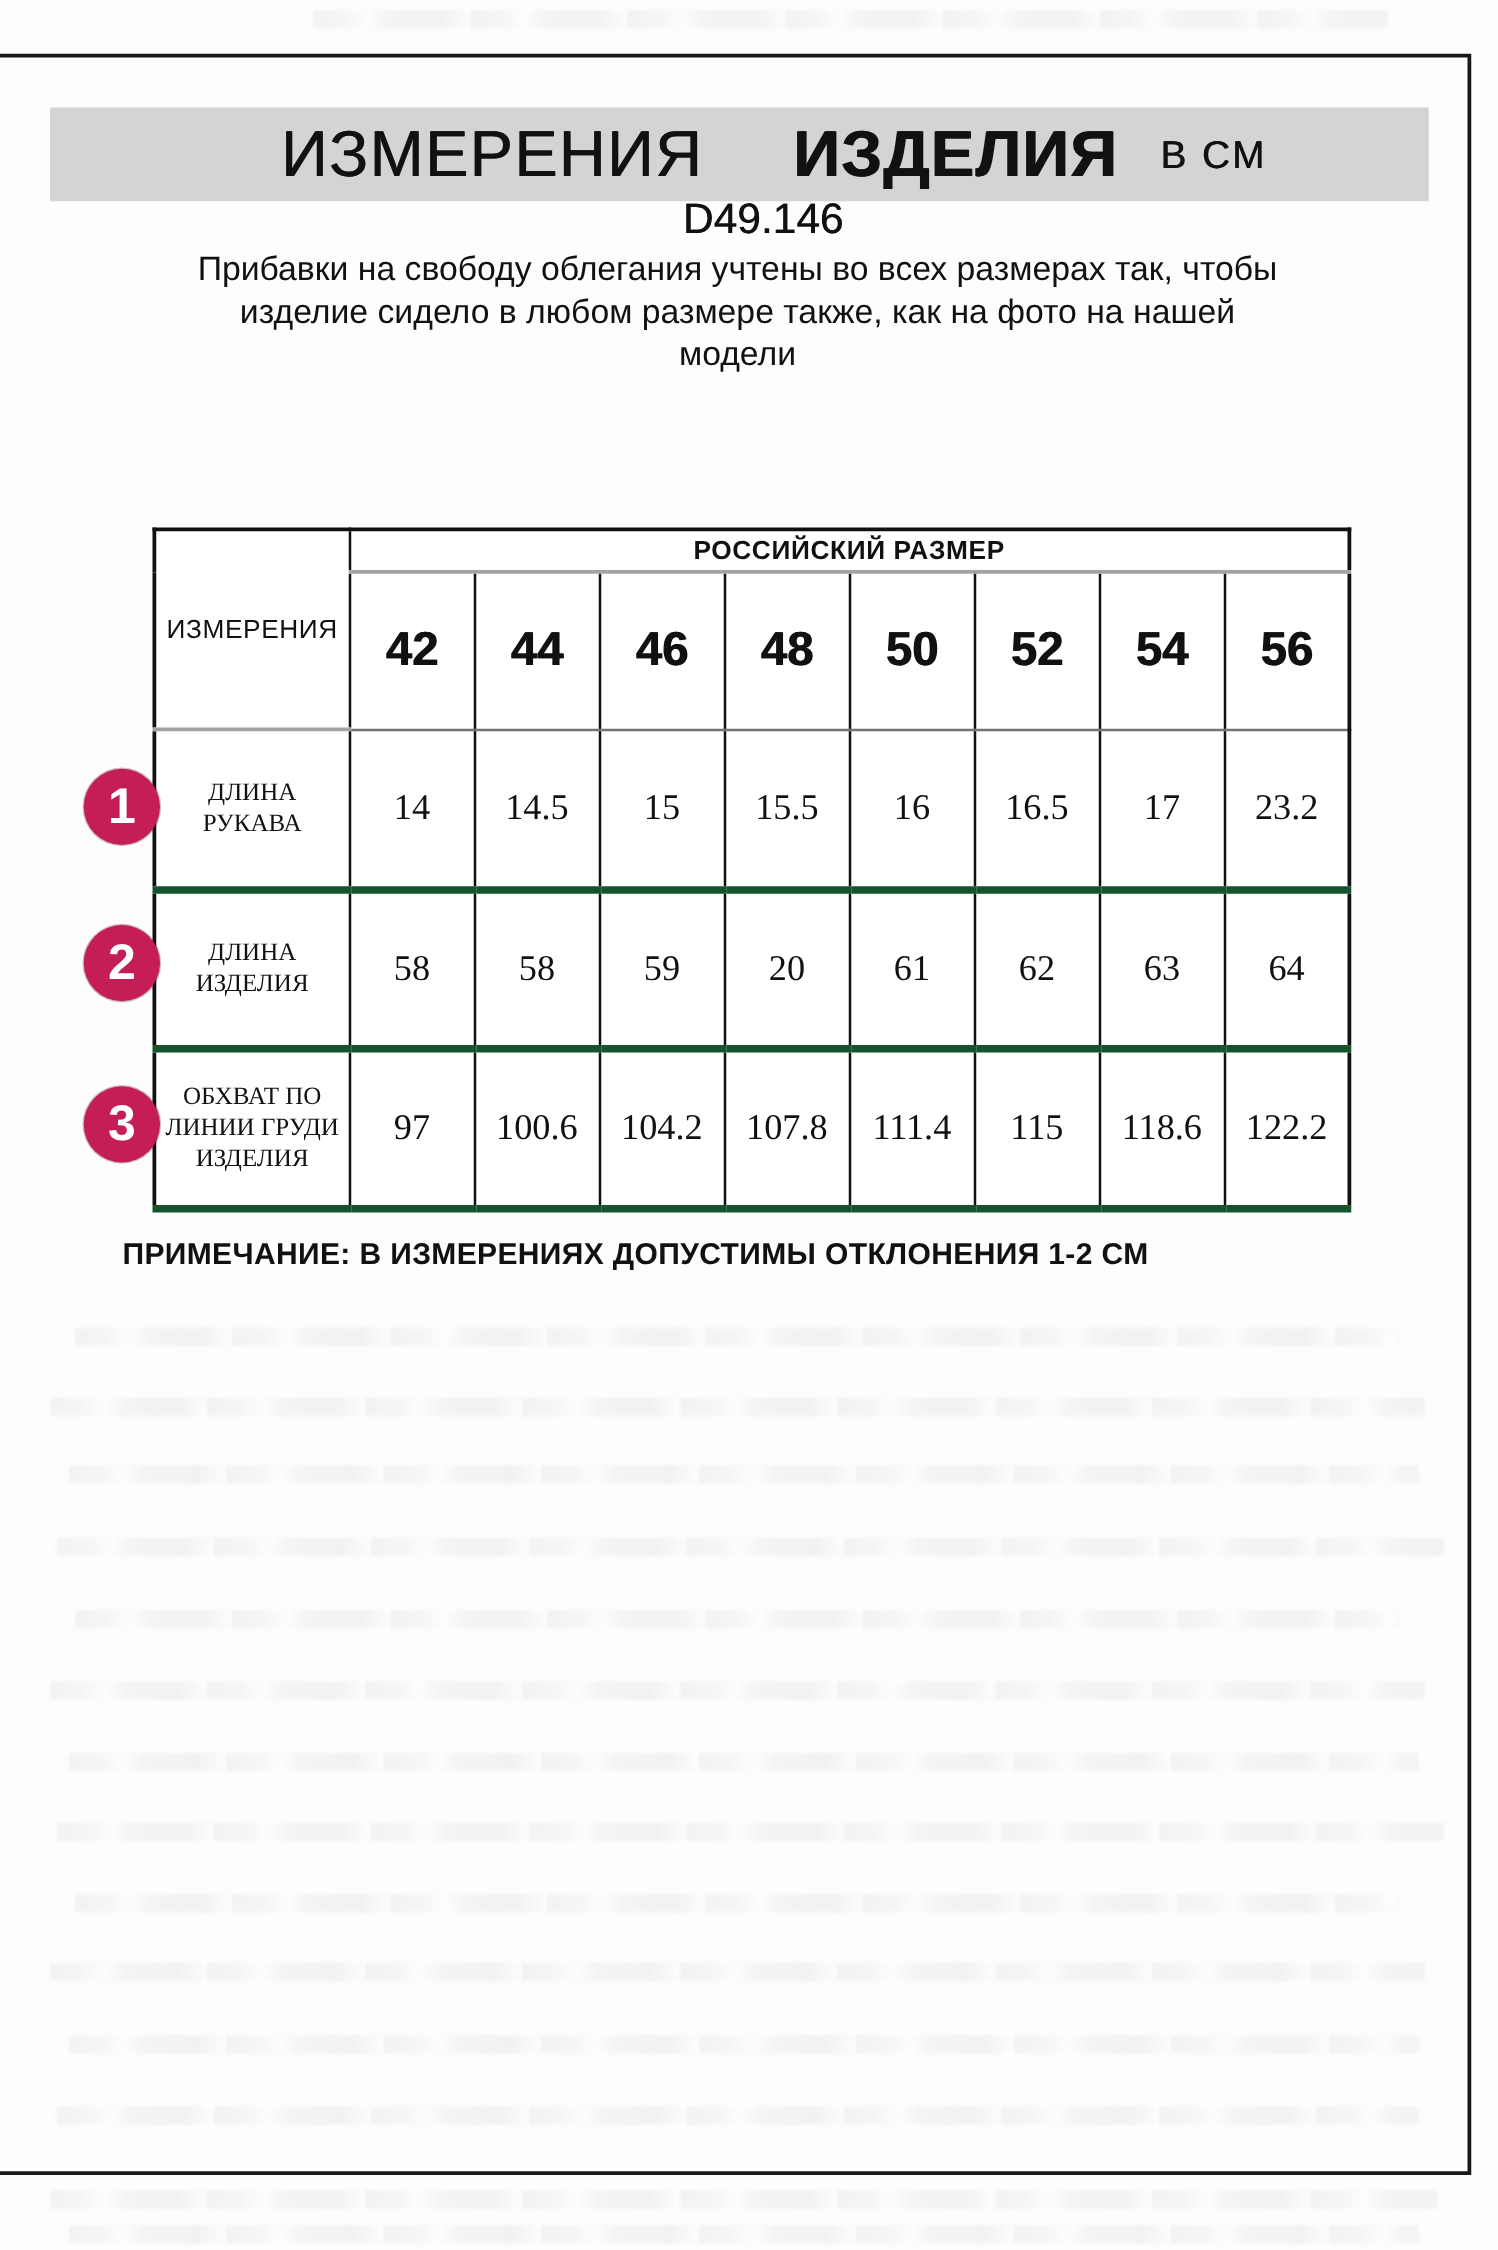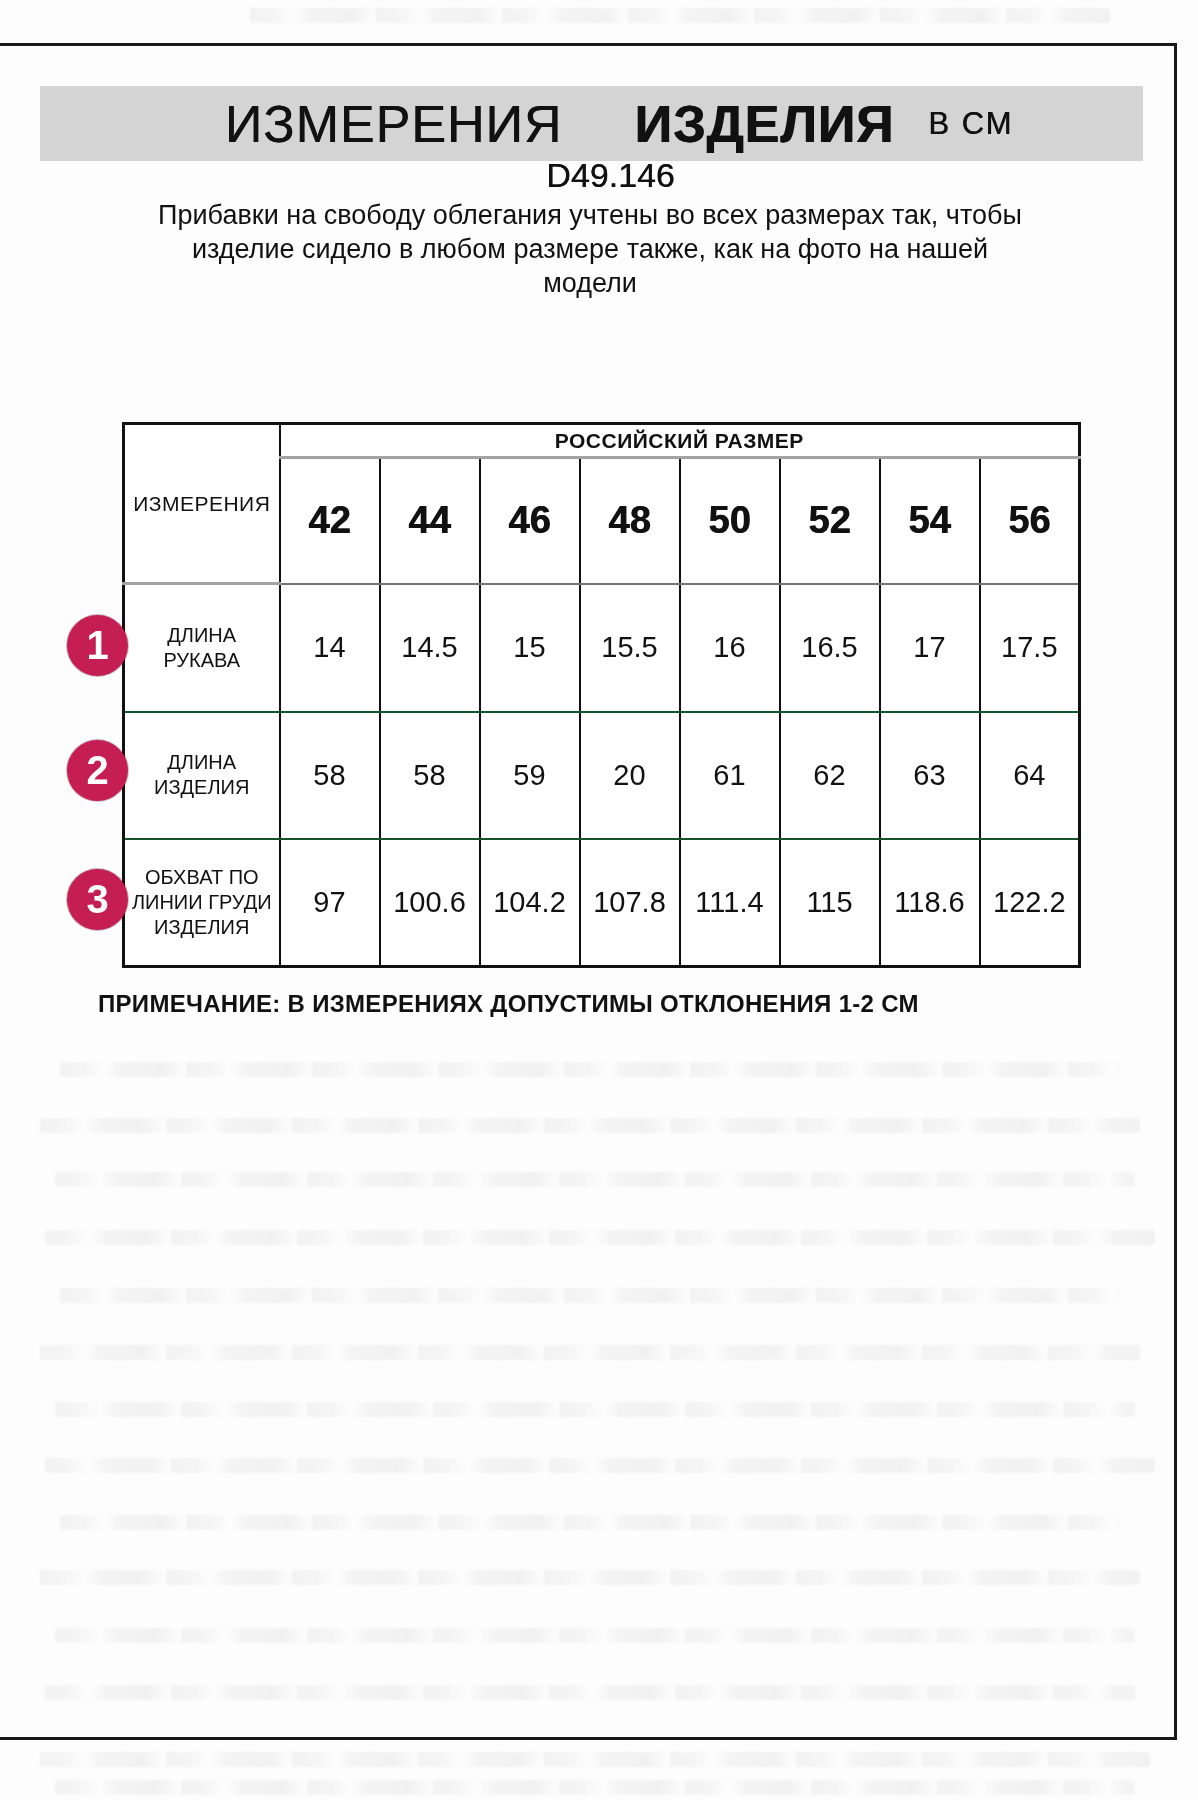--- a/index.html
+++ b/index.html
@@ -63,21 +63,21 @@
     width:956px; background:#fff;
     border:3px solid #111;
   }
   table.size-table td {
     border:2px solid #111;
     text-align:center; vertical-align:middle;
     overflow:hidden;
   }
   tr.r-group td { border-bottom:3px solid #a3a3a3; height:34px; }
   tr.r-sizes td { border-bottom:2px solid #737373; height:126px; }
-  tr.r-data td  { border-bottom:2px solid #14532d; }
+  tr.r-data td  { border-bottom:6px solid #14532d;font-family:Liberation Serif, serif; }
   tr.r-data1 td { height:128px; }
   tr.r-data2 td { height:127px; }
   tr.r-data3 td { height:128px; }
   .group-head { font-size:21px; font-weight:700; letter-spacing:0.5px; }
   .measure-head { font-size:21px; font-weight:400; letter-spacing:0.5px; }
   .size-cell { font-size:38px; font-weight:700; text-shadow:0.7px 0 0 #111; }
   .label-cell { font-size:20px; line-height:25px; white-space:pre-line; padding:4px; }
   .val { font-size:29px; font-weight:400; }
 
   
@@ -153,21 +153,21 @@
     </tr>
     <tr class="r-data r-data1">
       <td class="label-cell">ДЛИНА РУКАВА</td>
       <td class="val">14</td>
       <td class="val">14.5</td>
       <td class="val">15</td>
       <td class="val">15.5</td>
       <td class="val">16</td>
       <td class="val">16.5</td>
       <td class="val">17</td>
-      <td class="val">17.5</td>
+      <td class="val">23.2</td>
     </tr>
     <tr class="r-data r-data2">
       <td class="label-cell">ДЛИНА
 ИЗДЕЛИЯ</td>
       <td class="val">58</td>
       <td class="val">58</td>
       <td class="val">59</td>
       <td class="val">20</td>
       <td class="val">61</td>
       <td class="val">62</td>

